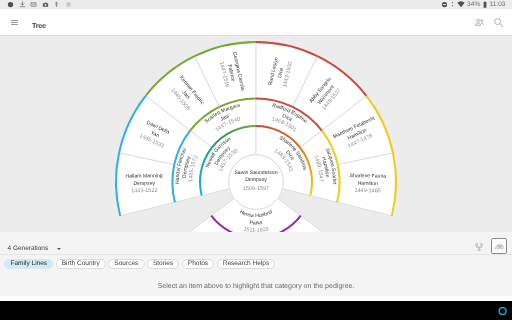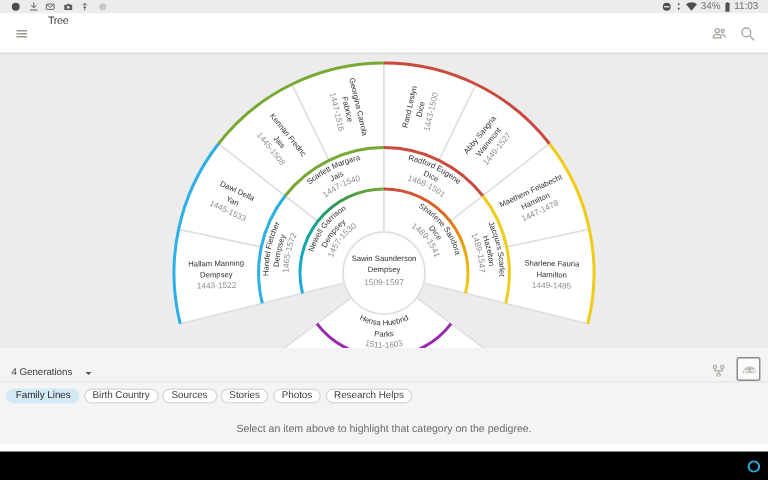--- a/index.html
+++ b/index.html
@@ -11,21 +11,21 @@
 .sb-left{position:absolute;left:7px;top:0;height:9px;display:flex;align-items:center;gap:4.6px;}
 .sb-right{position:absolute;right:6.5px;top:0;height:9px;display:flex;align-items:center;gap:2.6px;}
 .sb-txt{font-size:6.6px;color:#70706c;letter-spacing:0px;}
 
 
 .appbar{position:absolute;left:0;top:9px;width:512px;height:26px;background:#fff;}
 .appbar-rule{position:absolute;left:0;top:35px;width:512px;height:1px;background:#dcdcdc;}
 .menu-btn{position:absolute;left:11px;top:19.8px;width:7px;height:5.4px;}
 .menu-btn i{position:absolute;left:0;width:7px;height:1px;background:#9b9b93;}
 .menu-btn i:nth-child(1){top:0px}.menu-btn i:nth-child(2){top:2.1px}.menu-btn i:nth-child(3){top:4.3px}
-.appbar-title{position:absolute;left:32px;top:10px;font-size:7.2px;line-height:7px;color:#3d3d3d;font-weight:normal;letter-spacing:-0.25px;}
+.appbar-title{position:absolute;left:32px;top:22px;font-size:7.2px;line-height:7px;color:#3d3d3d;font-weight:bold;letter-spacing:-0.25px;}
 .ab-people{position:absolute;left:474px;top:17px;}
 .ab-search{position:absolute;left:493px;top:17px;}
 
 
 .chartwrap{position:absolute;left:0;top:36px;width:512px;height:196px;overflow:hidden;background:#ececec;}
 .chartwrap svg{position:absolute;left:0;top:-36px;width:512px;height:320px;}
 .seg{fill:#ffffff;stroke:#dedede;stroke-width:1;}
 .nm{font-size:5.15px;fill:#303030;font-family:"Liberation Sans",sans-serif;}
 .dt{font-size:5.5px;fill:#8d8d8d;font-family:"Liberation Sans",sans-serif;}
 

